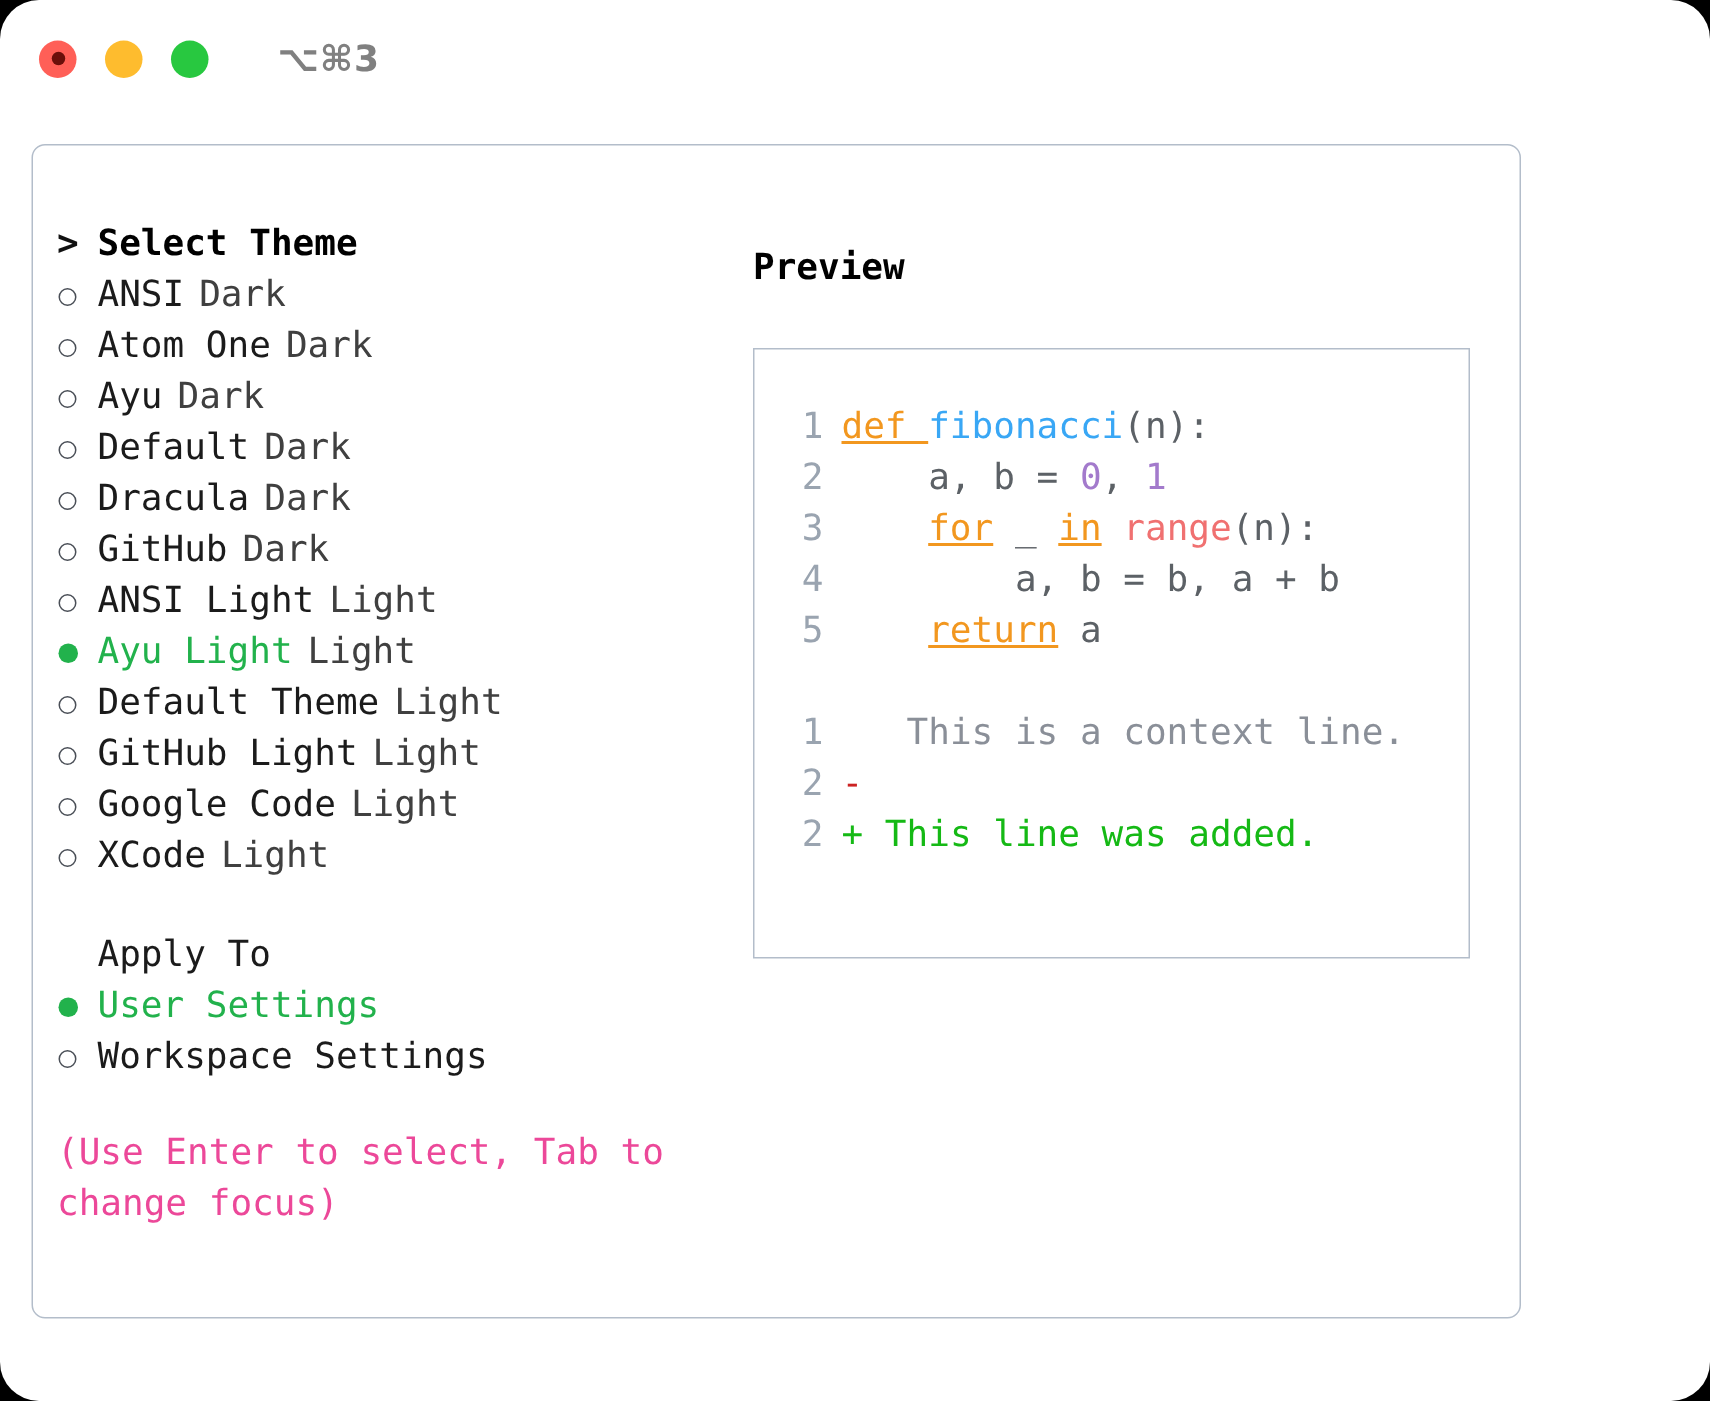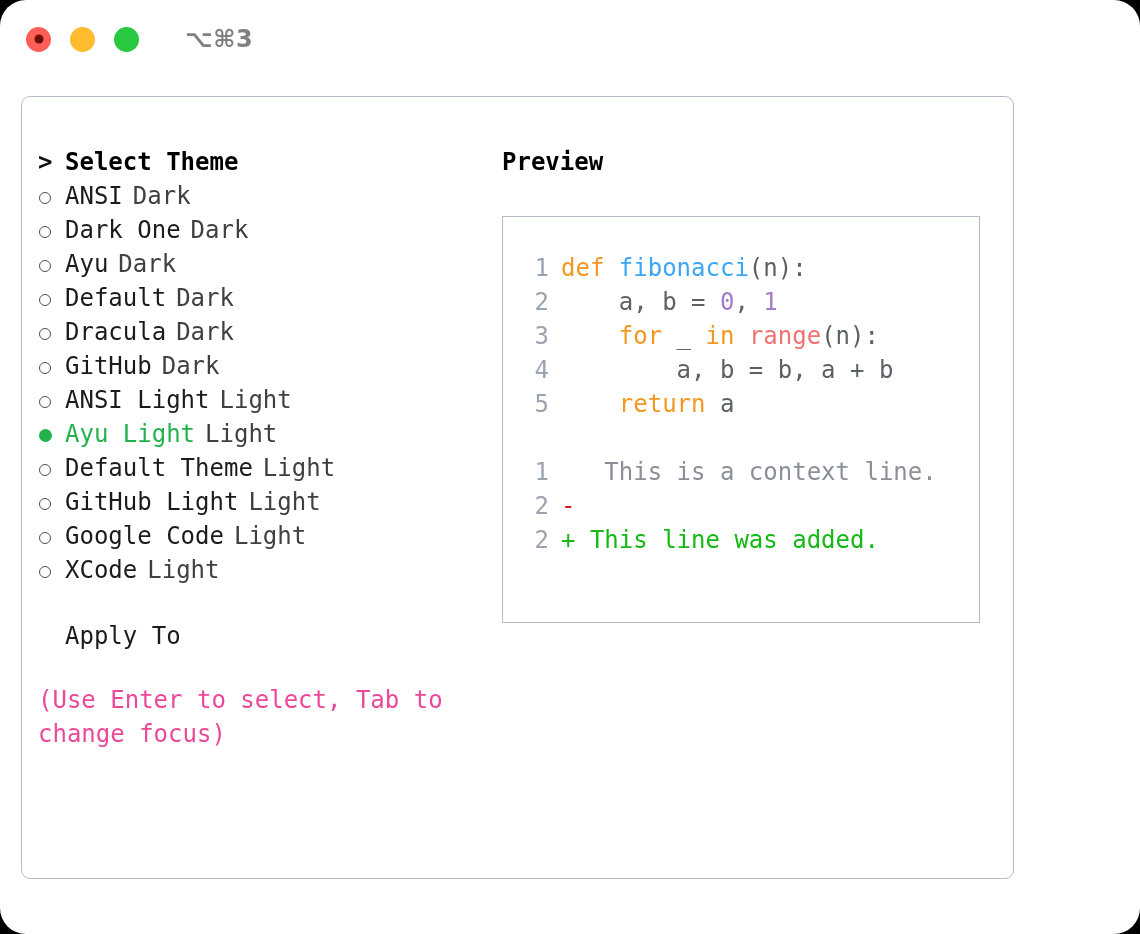--- a/index.html
+++ b/index.html
@@ -148,21 +148,21 @@
     line-height: 34px;
     color: #ec4899;
     width: 420px;
     white-space: normal;
   }
 
   
   .right-col {
     position: absolute;
     left: 480px;
-    top: 48px;
+    top: 64px;
     width: 500px;
   }
   .preview-title {
     font-size: 24px;
     line-height: 34px;
     font-weight: bold;
     color: #000000;
   }
   .preview-box {
     margin-top: 37px;
@@ -183,21 +183,21 @@
   }
   .lineno {
     flex: 0 0 30px;
     width: 30px;
     text-align: right;
     color: #9aa4b0;
     margin-right: 12px;
   }
   .code-blank { height: 34px; }
 
-  .tok-kw     { color: #f2971f; }
+  .tok-kw     { color: #f2971f; text-decoration: underline; }
   .tok-fn     { color: #39a7f5; }
   .tok-num    { color: #a37acc; }
   .tok-builtin{ color: #f07171; }
   .tok-plain  { color: #5c6166; }
   .tok-ctx    { color: #8a8f98; }
   .tok-del    { color: #cc2222; }
   .tok-add    { color: #15b915; }
 </style>
 </head>
 <body>
@@ -218,40 +218,44 @@
 
       <div class="left-col">
 
         <div class="row">
           <span class="bullet marker">&gt;</span>
           <span class="heading">Select Theme</span>
         </div>
 
         <div id="theme-rows">
             <div class="row"><span class="bullet-dot off"><i></i></span><span class="label">ANSI</span><span class="tag">Dark</span></div>
-            <div class="row"><span class="bullet-dot off"><i></i></span><span class="label">Dark One</span><span class="tag">Dark</span></div>
+            <div class="row"><span class="bullet-dot off"><i></i></span><span class="label">Atom One</span><span class="tag">Dark</span></div>
             <div class="row"><span class="bullet-dot off"><i></i></span><span class="label">Ayu</span><span class="tag">Dark</span></div>
             <div class="row"><span class="bullet-dot off"><i></i></span><span class="label">Default</span><span class="tag">Dark</span></div>
             <div class="row"><span class="bullet-dot off"><i></i></span><span class="label">Dracula</span><span class="tag">Dark</span></div>
             <div class="row"><span class="bullet-dot off"><i></i></span><span class="label">GitHub</span><span class="tag">Dark</span></div>
             <div class="row"><span class="bullet-dot off"><i></i></span><span class="label">ANSI Light</span><span class="tag">Light</span></div>
             <div class="row"><span class="bullet-dot on"><i></i></span><span class="label sel">Ayu Light</span><span class="tag">Light</span></div>
             <div class="row"><span class="bullet-dot off"><i></i></span><span class="label">Default Theme</span><span class="tag">Light</span></div>
             <div class="row"><span class="bullet-dot off"><i></i></span><span class="label">GitHub Light</span><span class="tag">Light</span></div>
             <div class="row"><span class="bullet-dot off"><i></i></span><span class="label">Google Code</span><span class="tag">Light</span></div>
             <div class="row"><span class="bullet-dot off"><i></i></span><span class="label">XCode</span><span class="tag">Light</span></div>
           </div>
 
         <div class="section-gap"></div>
 
         <div class="row">
           <span class="bullet empty">o</span>
           <span class="subheading">Apply To</span>
         </div>
 
+        <div id="apply-rows">
+            <div class="row"><span class="bullet-dot on"><i></i></span><span class="label sel">User Settings</span></div>
+            <div class="row"><span class="bullet-dot off"><i></i></span><span class="label">Workspace Settings</span></div>
+          </div>
 
         <div class="hint">(Use Enter to select, Tab to change focus)</div>
       </div>
 
       <div class="right-col">
         <div class="preview-title">Preview</div>
 
         <div class="preview-box">
           <div id="code-rows">
               <div class="code-line"><span class="lineno">1</span><span class="tok-kw">def </span><span class="tok-fn">fibonacci</span><span class="tok-plain">(n):</span></div>

